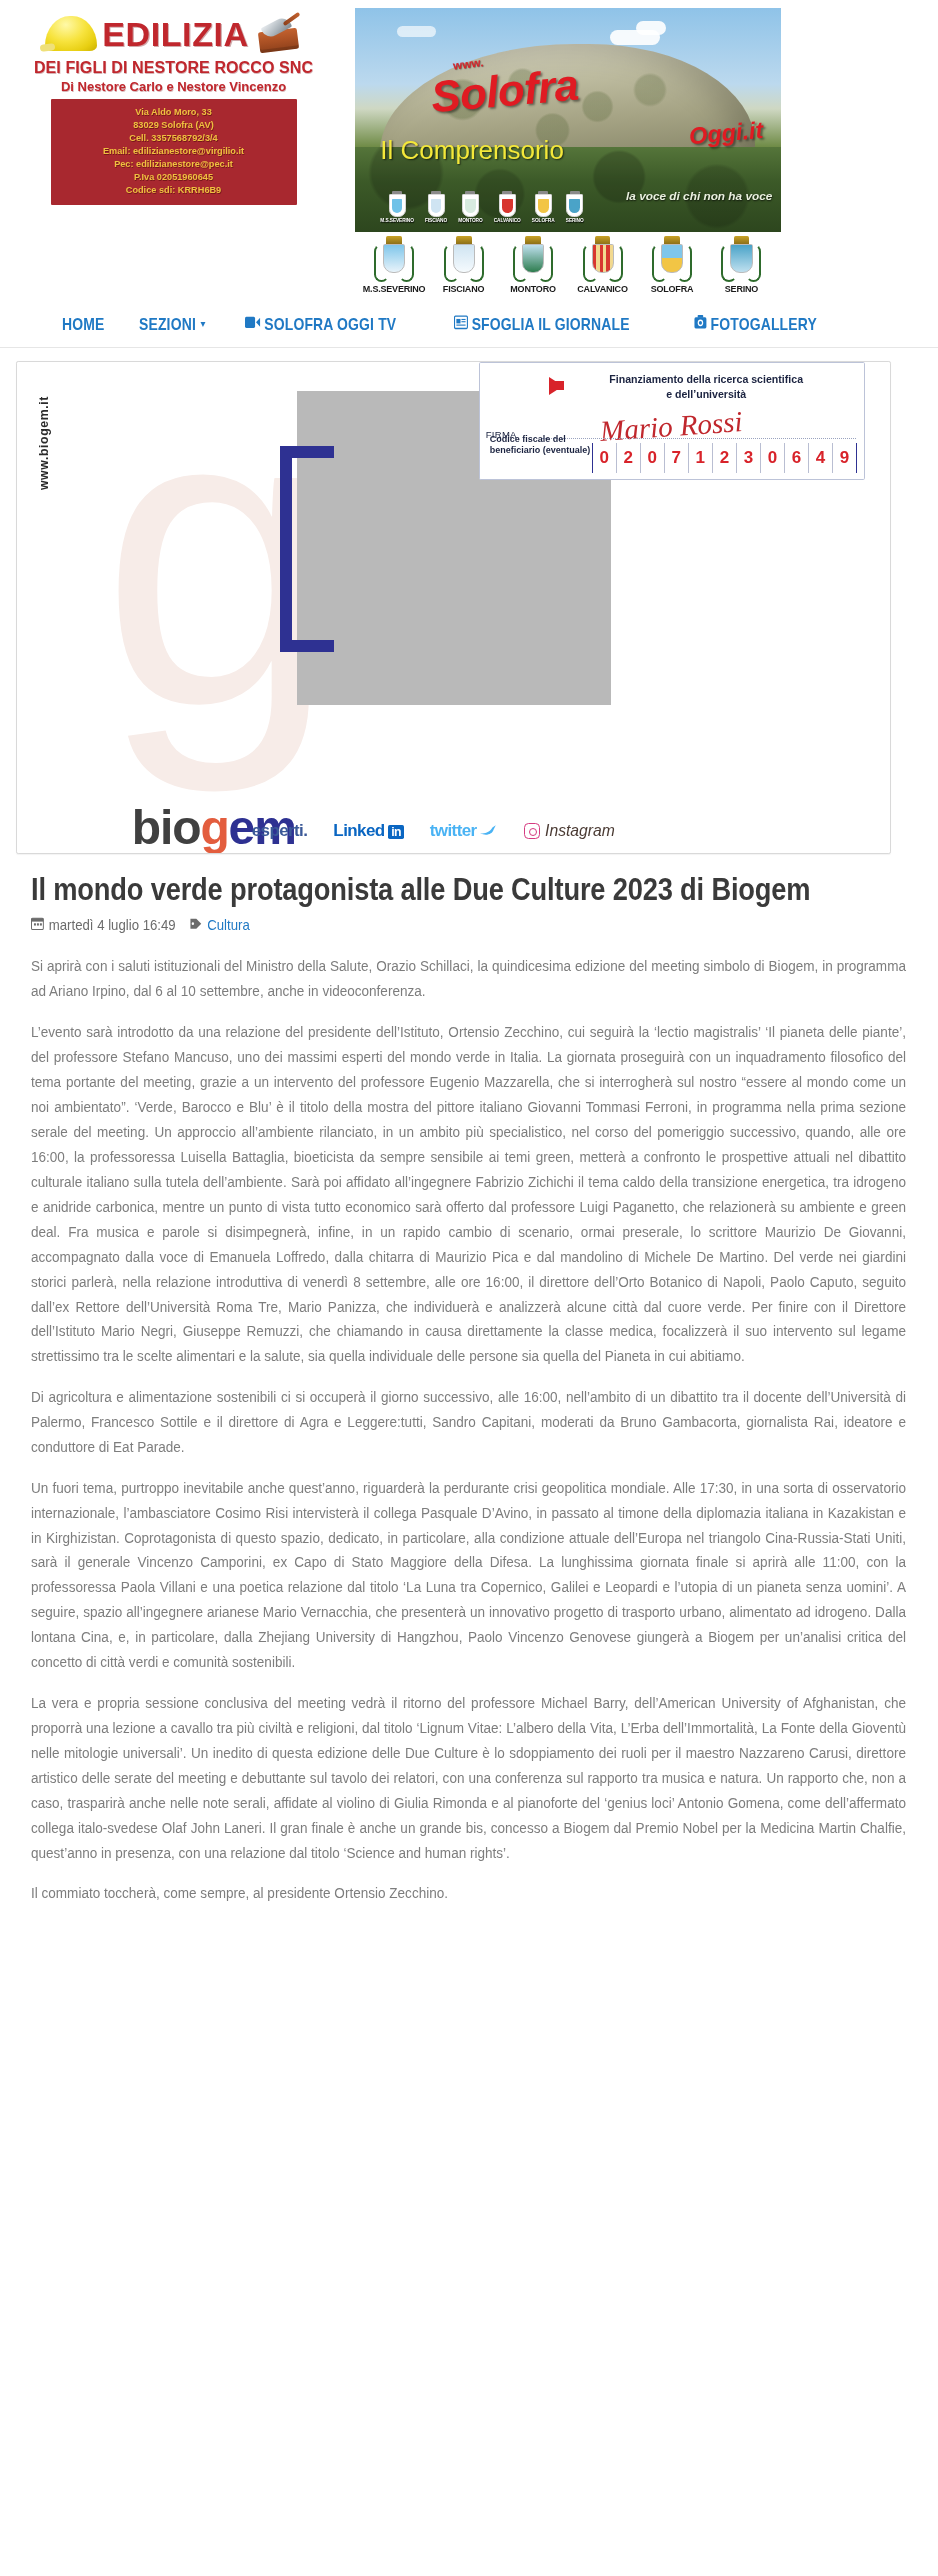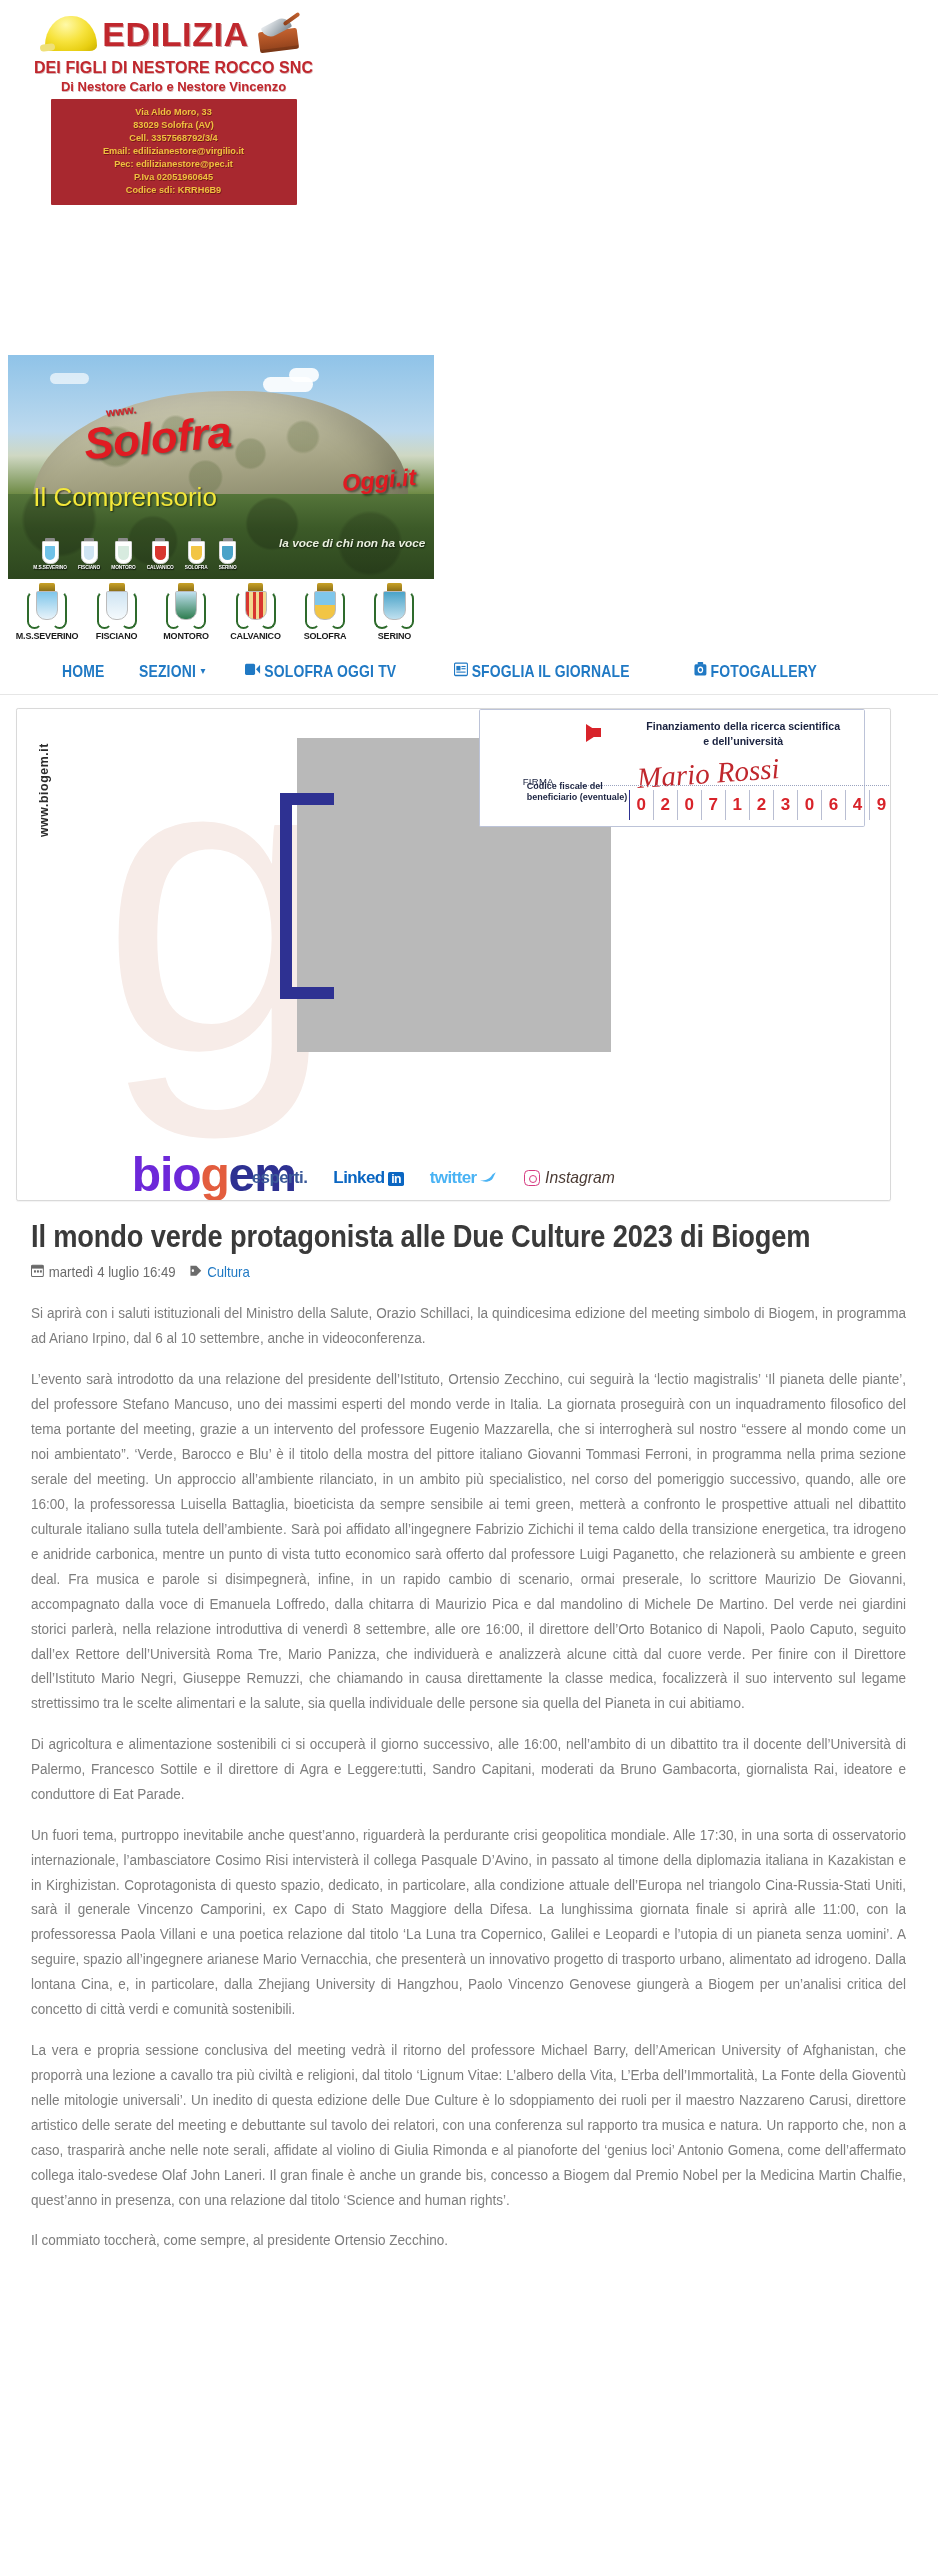--- a/index.html
+++ b/index.html
@@ -11,21 +11,20 @@
     font-family: "Liberation Sans", sans-serif;
     color: #333;
   }
 
   
   .header-wrap {
     display: flex;
     align-items: flex-start;
     padding: 7.8px 0 0 0;
     background: #ffffff;
-    flex-direction: column;
   }
   .ad-left {
     width: 347px;
     flex: 0 0 347px;
     text-align: center;
     padding-top: 2.2px;
   }
   .edilizia-top {
     display:flex;
     align-items:center;
@@ -328,33 +327,33 @@
   }
   .destina {
     position:absolute; left: 119px; top: 343px;
     color:#2e3192; font-weight: 800; font-size: 26px; line-height: 1.28;
   }
   .biogem-logo {
     position:absolute; left: 115px; top: 442px;
     font-size: 48px; font-weight: 800; letter-spacing: -1.1px;
     line-height: 1;
   }
-  .biogem-logo .bi { color:#6d28d9; }
+  .biogem-logo .bi { color:#404040; }
   .biogem-logo .g  { color:#e35d3e; }
   .biogem-logo .em { color:#2e3192; }
 
   .receipt {
     position:absolute; left: 462px; top: 653px;
     transform: translateY(-653px);
     width: 386px; height: 118px;
     background: #fff;
     border: 1.7px solid #bcc3d8;
     border-radius: 1.7px;
   }
-  .receipt-inner { position: relative; width:100%; height:100%;margin-left:37px; }
+  .receipt-inner { position: relative; width:100%; height:100%; }
   .rc-arrow {
     position:absolute; left: 69px; top: 13.4px;
     width: 0; height: 0;
     border-top: 9px solid transparent;
     border-bottom: 9px solid transparent;
     border-left: 14.6px solid #d8232a;
   }
   .rc-arrow:before {
     content:""; position:absolute; left:-12.3px; top:-4.5px;
     width: 13.4px; height: 9px; background:#d8232a;

